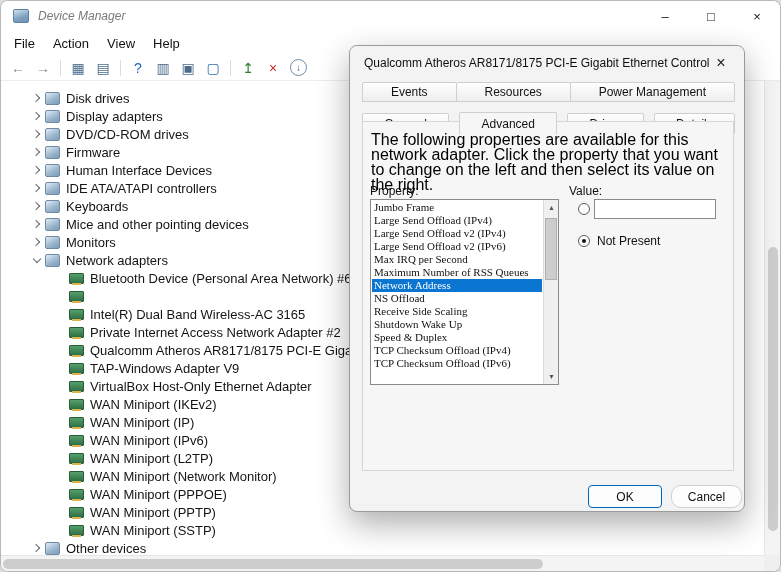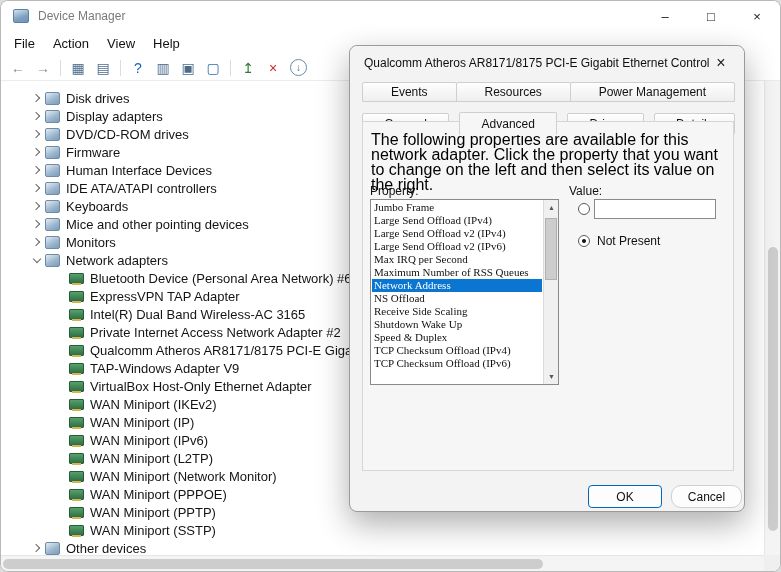--- a/index.html
+++ b/index.html
@@ -3,21 +3,21 @@
 <meta charset="utf-8">
 <style>
   * { margin:0; padding:0; box-sizing:border-box; }
   html,body { width:781px; height:572px; }
   body { position:relative; font-family:"Liberation Sans", sans-serif; background:#dcdcdc; overflow:hidden; }
 
   
   .window { position:absolute; inset:0; background:#ffffff; border:1px solid #b8b8b8; border-radius:8px; overflow:hidden; }
   .titlebar { position:absolute; top:0; left:0; right:0; height:30px; display:flex; align-items:center; background:#ffffff; }
   .app-icon { width:16px; height:14px; margin-left:12px; border-radius:2px; border:1px solid #5f7f9e; background:linear-gradient(160deg,#cfe2f2,#7fa0c0 60%,#6f93b4); flex:none; }
-  .title-text { margin-left:9px; font-size:12px; color:#7a7a7a; }
+  .title-text { margin-left:9px; font-size:12px; color:#7a7a7a;font-style:italic; }
   .win-controls { margin-left:auto; display:flex; height:100%; }
   .win-btn { width:46px; height:100%; display:flex; align-items:center; justify-content:center; font-size:13px; color:#1a1a1a; }
   .menubar { position:absolute; top:30px; left:0; right:0; height:24px; display:flex; align-items:center; padding-left:4px; background:#fff; }
   .menu-item { padding:3px 9px; font-size:13px; color:#111; }
   .toolbar { position:absolute; top:54px; left:0; right:0; height:26px; display:flex; align-items:center; gap:3px; padding-left:6px; background:#fff; border-bottom:1px solid #ececec; }
   .tb-btn { width:22px; height:20px; display:flex; align-items:center; justify-content:center; font-size:14px; color:#4a6b8a; }
   .tb-btn.circled { width:17px; height:17px; border:1px solid #6b8aa8; border-radius:50%; font-size:10px; margin-left:3px; }
   .tb-sep { width:1px; height:16px; background:#dcdcdc; margin:0 3px; }
 
   
@@ -164,21 +164,20 @@
         <span class="chev open"></span>
         <span class="dev-icon cat"></span>
         <span class="tlabel">Network adapters</span>
       </div>
       <div class="trow child">
         <span class="dev-icon net"></span>
         <span class="tlabel">Bluetooth Device (Personal Area Network) #6</span>
       </div>
       <div class="trow child">
         <span class="dev-icon net"></span>
-        <span class="tlabel">ExpressVPN TAP Adapter</span>
       </div>
       <div class="trow child">
         <span class="dev-icon net"></span>
         <span class="tlabel">Intel(R) Dual Band Wireless-AC 3165</span>
       </div>
       <div class="trow child">
         <span class="dev-icon net"></span>
         <span class="tlabel">Private Internet Access Network Adapter #2</span>
       </div>
       <div class="trow child">

